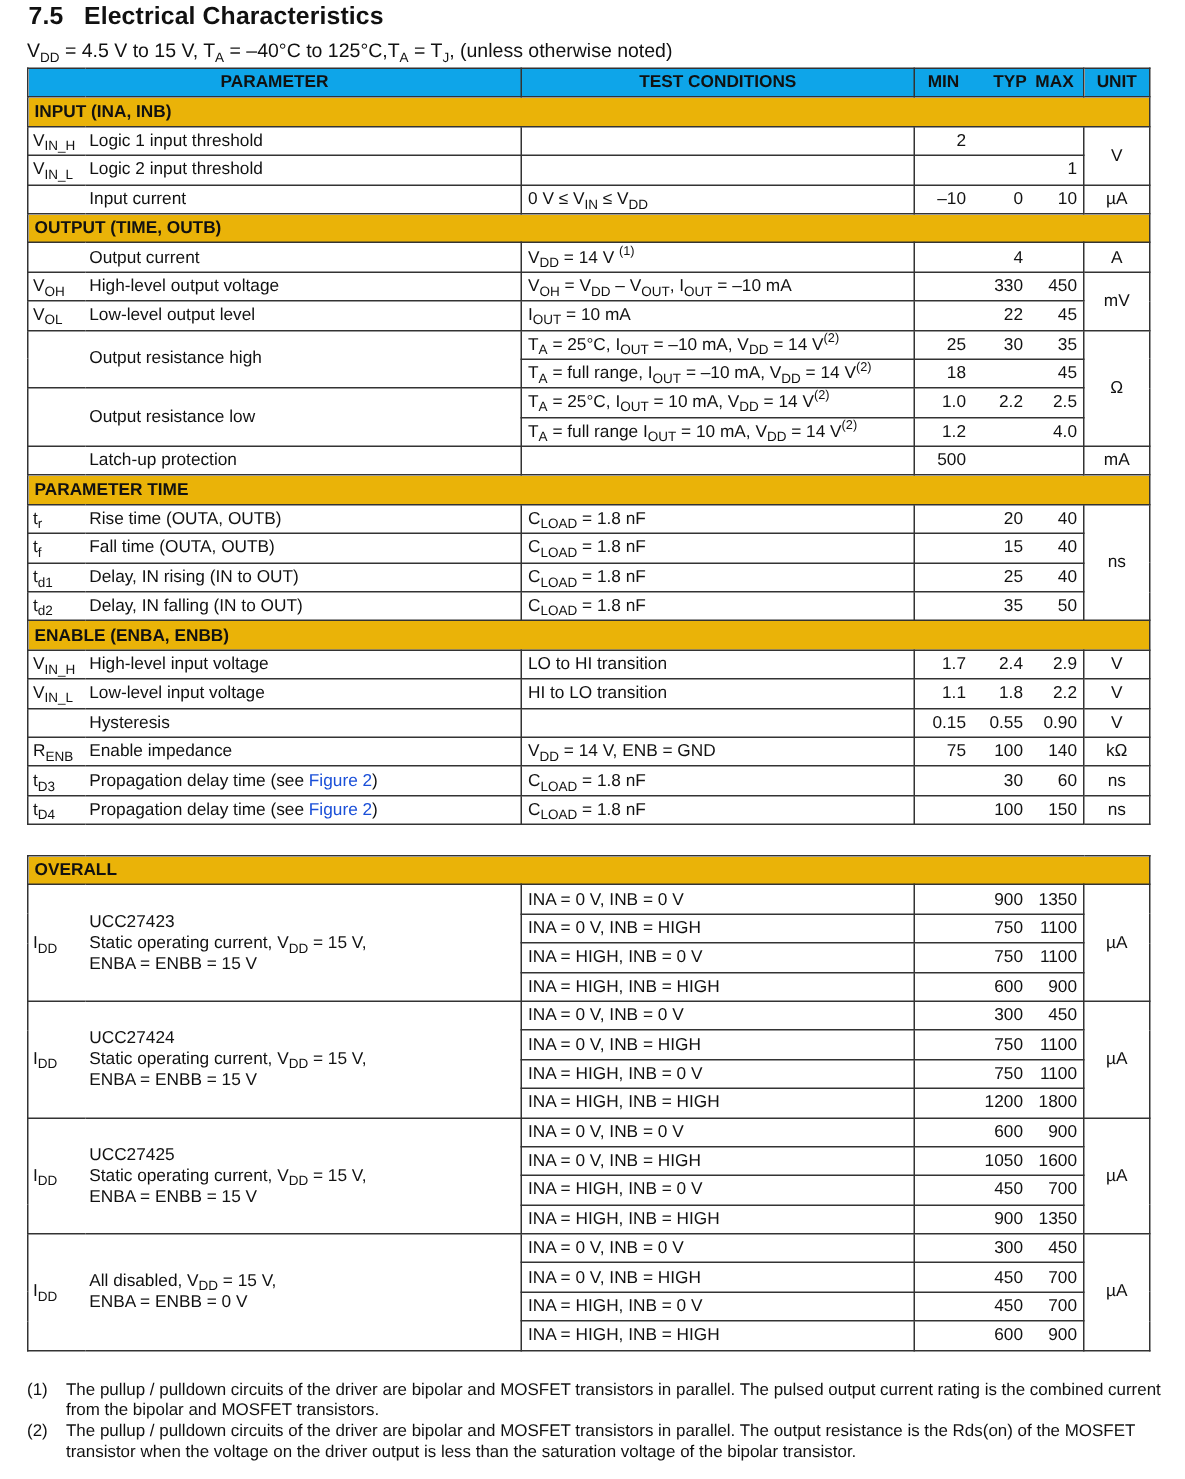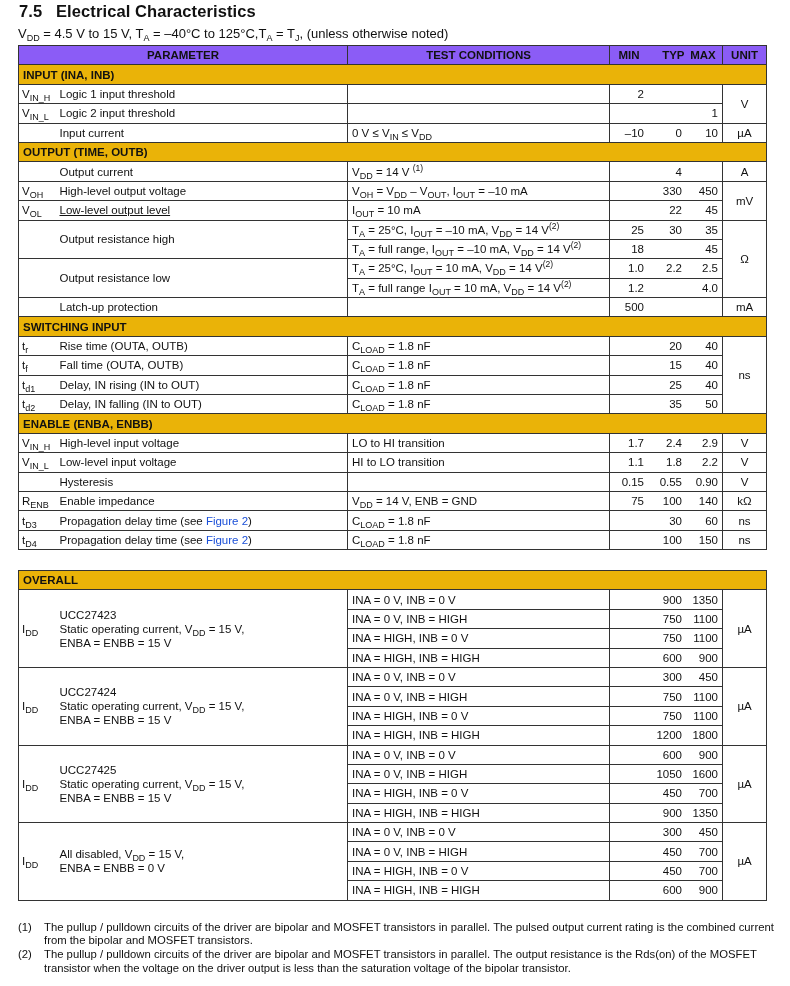--- a/index.html
+++ b/index.html
@@ -5,21 +5,21 @@
   html, body { margin: 0; padding: 0; background: #ffffff; }
   body { width: 790px; height: 986px; position: relative; overflow: hidden;
          font-family: "Liberation Sans", sans-serif; color: #111; }
   .title { position: absolute; left: 19px; top: 2px; font-size: 16.5px; font-weight: bold; letter-spacing: 0.1px; }
   .title .num { display: inline-block; width: 37px; }
   .cond { position: absolute; left: 18px; top: 26px; font-size: 13px; }
   sub { font-size: 9px; vertical-align: -3px; line-height: 0; }
   sup { font-size: 8.5px; vertical-align: 5px; line-height: 0; }
   table { border-collapse: collapse; position: absolute; left: 18px; table-layout: fixed; font-size: 11.5px; }
   td, th { border: 1.3px solid #333; padding: 0 4px; height: 18.4px; line-height: 14px; white-space: nowrap; overflow: hidden; }
-  th { background: #8b5cf6; font-weight: bold; text-align: center; }
+  th { background: #0ea5e9; font-weight: bold; text-align: center; }
   .sec td { font-weight: bold; background: #eab308; }
   .sym { border-right: none; padding-left: 3px; }
   .par { border-left: none; padding-left: 3px; margin-top: 12px; }
   .mmm { padding: 0; }
   .mmm span { display: inline-block; text-align: right; }
   .mmm .mn { width: 34px; padding-right: 0; }
   .mmm .ty { width: 38px; }
   .mmm .mx { width: 36px; }
   .unit { text-align: center; }
   .link { color: #1a4fd8; }
@@ -92,21 +92,21 @@
       </tr>
       <tr>
         <td class="sym">V<sub>OH</sub></td>
         <td class="par" style="padding-left: 3px;">High-level output voltage</td>
         <td>V<sub>OH</sub> = V<sub>DD</sub> – V<sub>OUT</sub>, I<sub>OUT</sub> = –10 mA</td>
         <td class="mmm"><span class="mn"></span><span class="ty">330</span><span class="mx">450</span></td>
         <td class="unit" rowspan="2">mV</td>
       </tr>
       <tr>
         <td class="sym">V<sub>OL</sub></td>
-        <td class="par" style="padding-left: 3px; text-decoration: underline;">Low-level output level</td>
+        <td class="par" style="padding-left: 3px;">Low-level output level</td>
         <td>I<sub>OUT</sub> = 10 mA</td>
         <td class="mmm"><span class="mn"></span><span class="ty">22</span><span class="mx">45</span></td>
       </tr>
       <tr>
         <td class="sym" rowspan="2"></td>
         <td class="par" rowspan="2" style="padding-left: 3px;">Output resistance high</td>
         <td>T<sub>A</sub> = 25°C, I<sub>OUT</sub> = –10 mA, V<sub>DD</sub> = 14 V<sup>(2)</sup></td>
         <td class="mmm"><span class="mn">25</span><span class="ty">30</span><span class="mx">35</span></td>
         <td class="unit" rowspan="4">Ω</td>
       </tr>
@@ -125,21 +125,21 @@
         <td class="mmm"><span class="mn">1.2</span><span class="ty"></span><span class="mx">4.0</span></td>
       </tr>
       <tr>
         <td class="sym"></td>
         <td class="par" style="padding-left: 3px;">Latch-up protection</td>
         <td></td>
         <td class="mmm"><span class="mn">500</span><span class="ty"></span><span class="mx"></span></td>
         <td class="unit">mA</td>
       </tr>
       <tr class="sec">
-        <td colspan="5">SWITCHING INPUT</td>
+        <td colspan="5">PARAMETER TIME</td>
       </tr>
       <tr>
         <td class="sym">t<sub>r</sub></td>
         <td class="par" style="padding-left: 3px;">Rise time (OUTA, OUTB)</td>
         <td>C<sub>LOAD</sub> = 1.8 nF</td>
         <td class="mmm"><span class="mn"></span><span class="ty">20</span><span class="mx">40</span></td>
         <td class="unit" rowspan="4">ns</td>
       </tr>
       <tr>
         <td class="sym">t<sub>f</sub></td>

